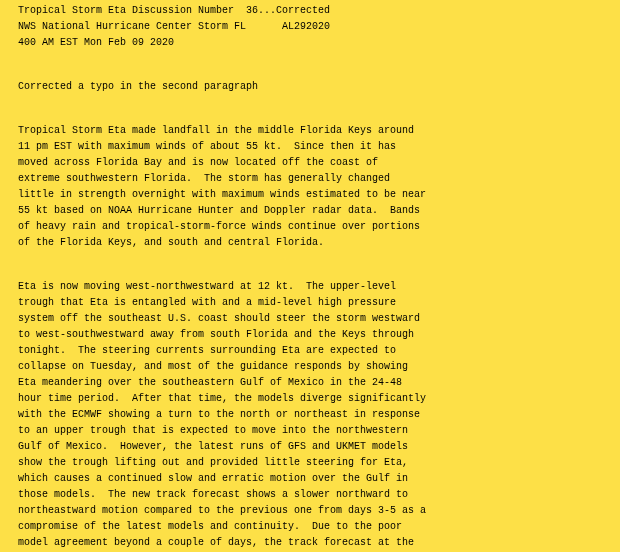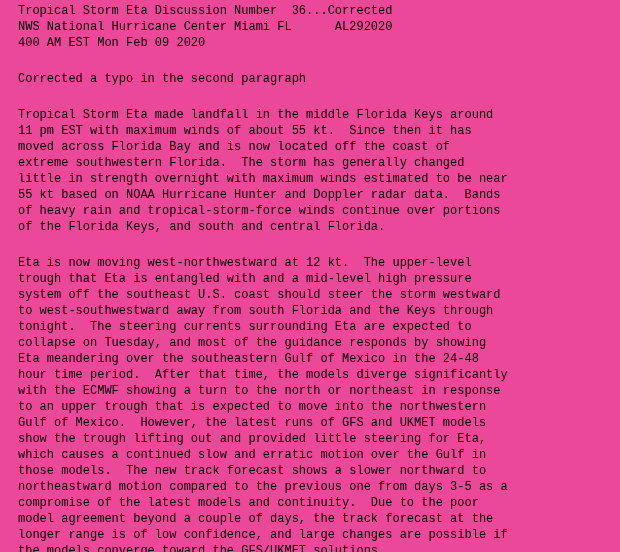--- a/index.html
+++ b/index.html
@@ -5,44 +5,44 @@
   html, body {
     margin: 0;
     padding: 0;
     background: #ffffff;
   }
   .doc {
     width: 620px;
     height: 552px;
     box-sizing: border-box;
     padding: 3px 0 0 18px;
-    background: #ec4899;
+    background: #fde047;
     color: #000000;
     font-family: "Liberation Mono", "DejaVu Sans Mono", monospace;
-    font-size: 12px;
+    font-size: 10px;
     line-height: 16px;
     overflow: hidden;
   }
   pre {
     margin: 0;
     padding: 0;
     font: inherit;
     white-space: pre;
   }
   .gap-above {
-    margin-top: 20px;
+    margin-top: 28px;
   }
 </style>
 </head>
 <body>
 
 <div class="doc">
   <div>
     <pre>Tropical Storm Eta Discussion Number  36...Corrected</pre>
-    <pre>NWS National Hurricane Center Miami FL      AL292020</pre>
+    <pre>NWS National Hurricane Center Storm FL      AL292020</pre>
     <pre>400 AM EST Mon Feb 09 2020</pre>
   </div>
 
   <pre class="gap-above">Corrected a typo in the second paragraph</pre>
 
   <pre class="gap-above">Tropical Storm Eta made landfall in the middle Florida Keys around
 11 pm EST with maximum winds of about 55 kt.  Since then it has
 moved across Florida Bay and is now located off the coast of
 extreme southwestern Florida.  The storm has generally changed
 little in strength overnight with maximum winds estimated to be near

